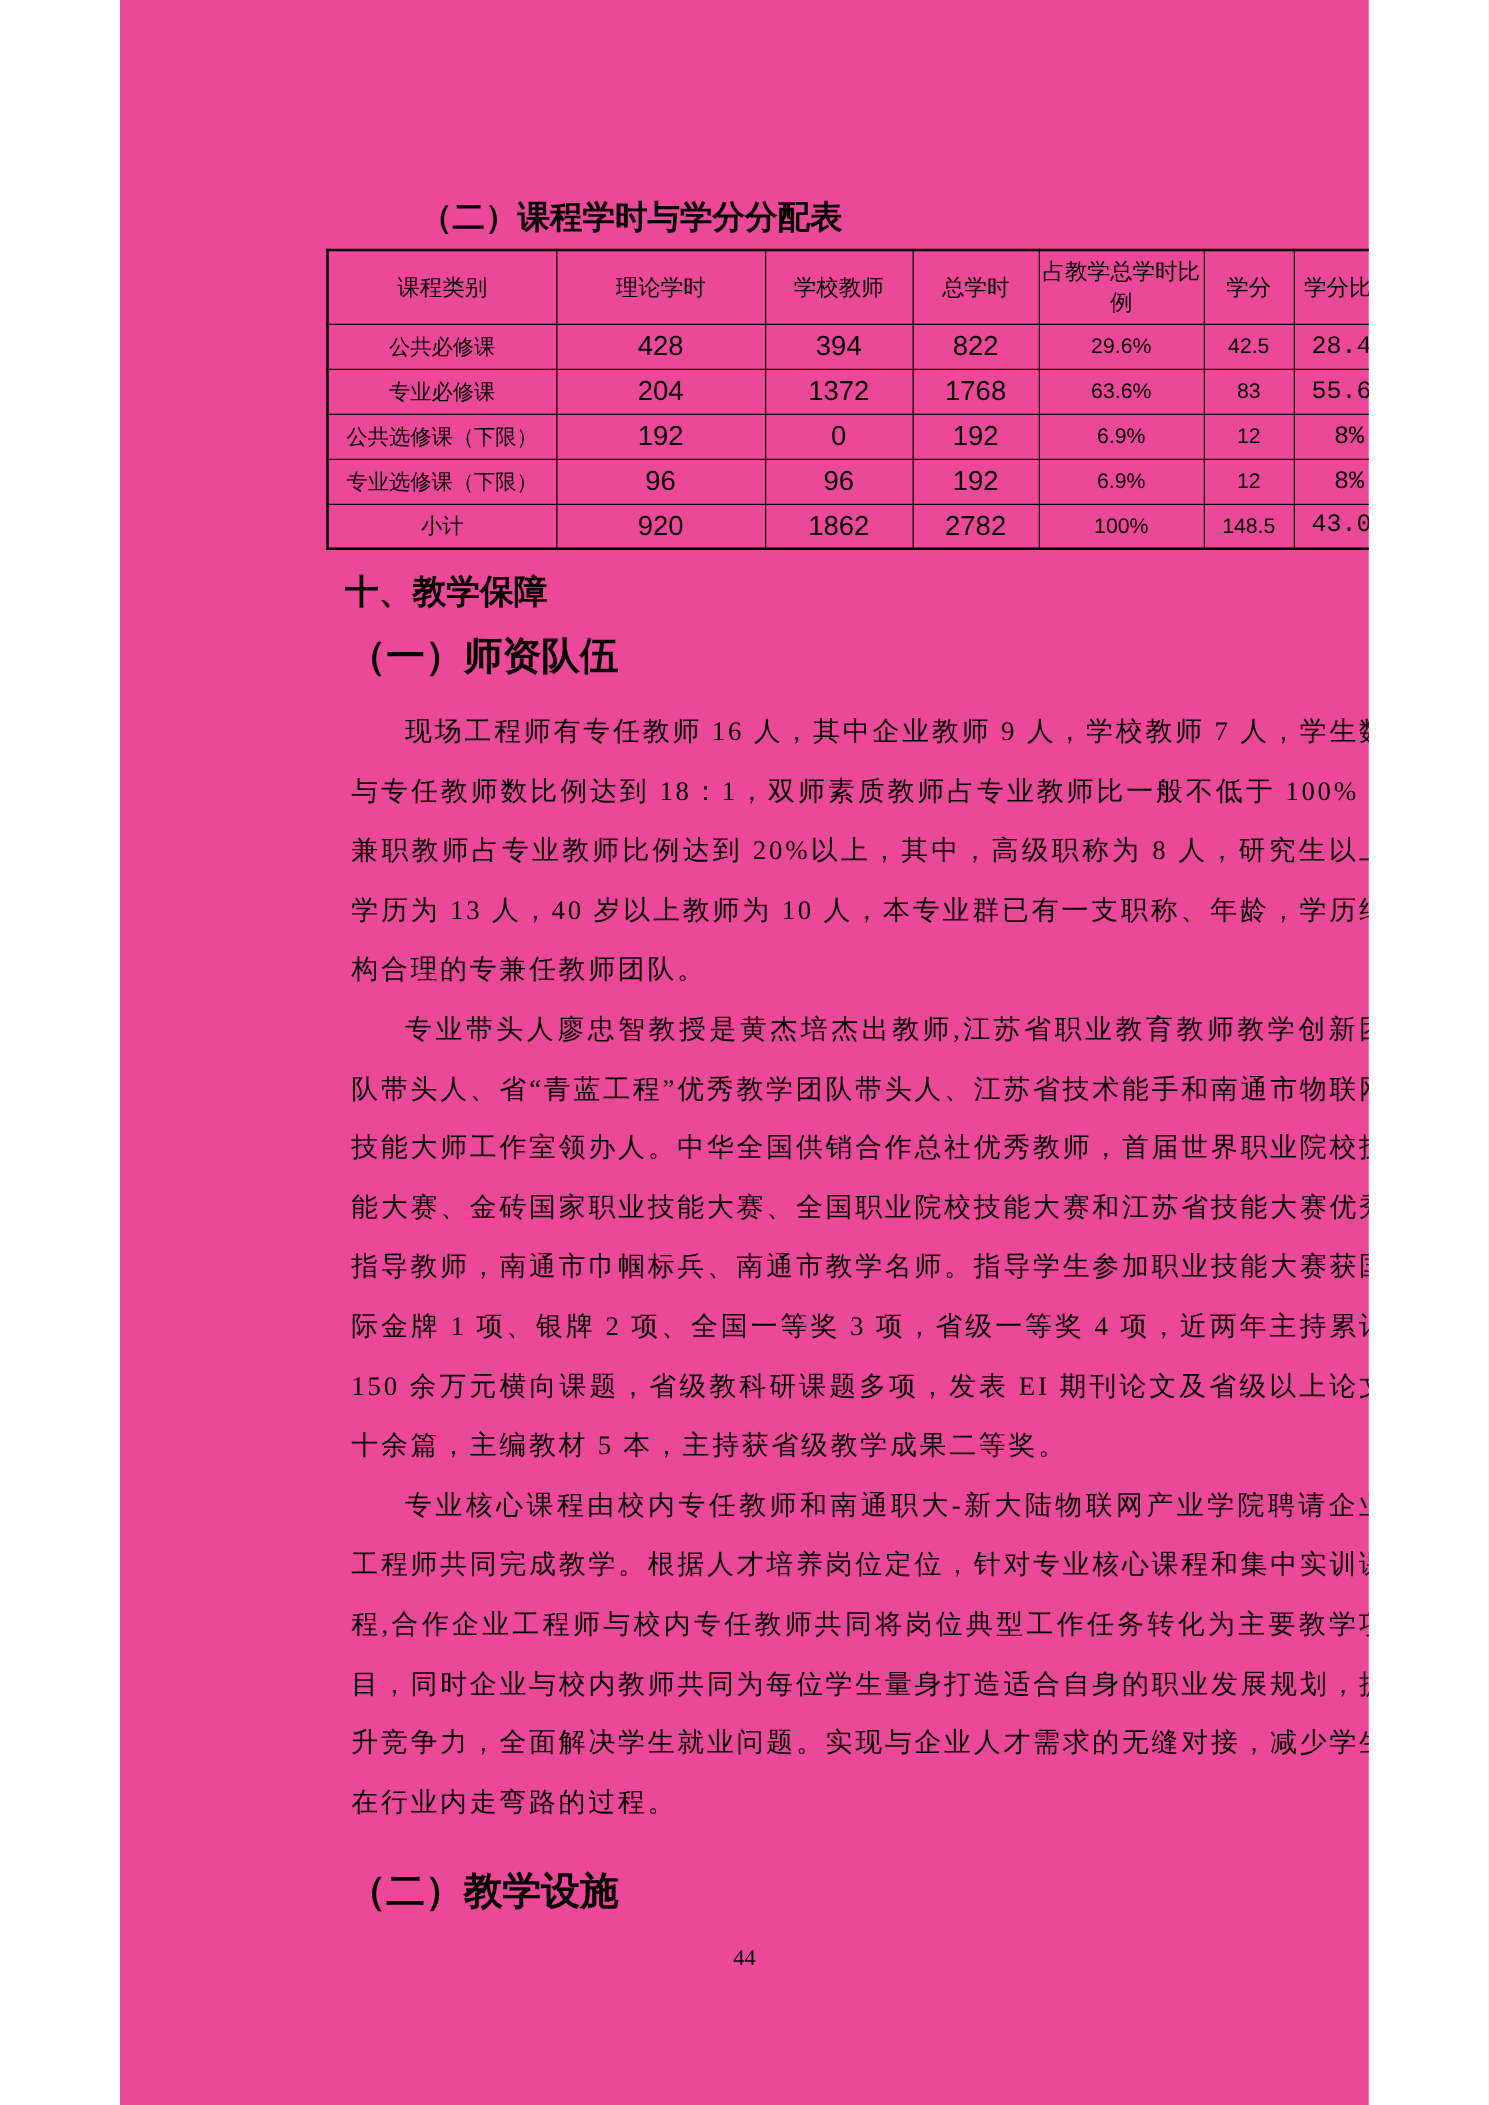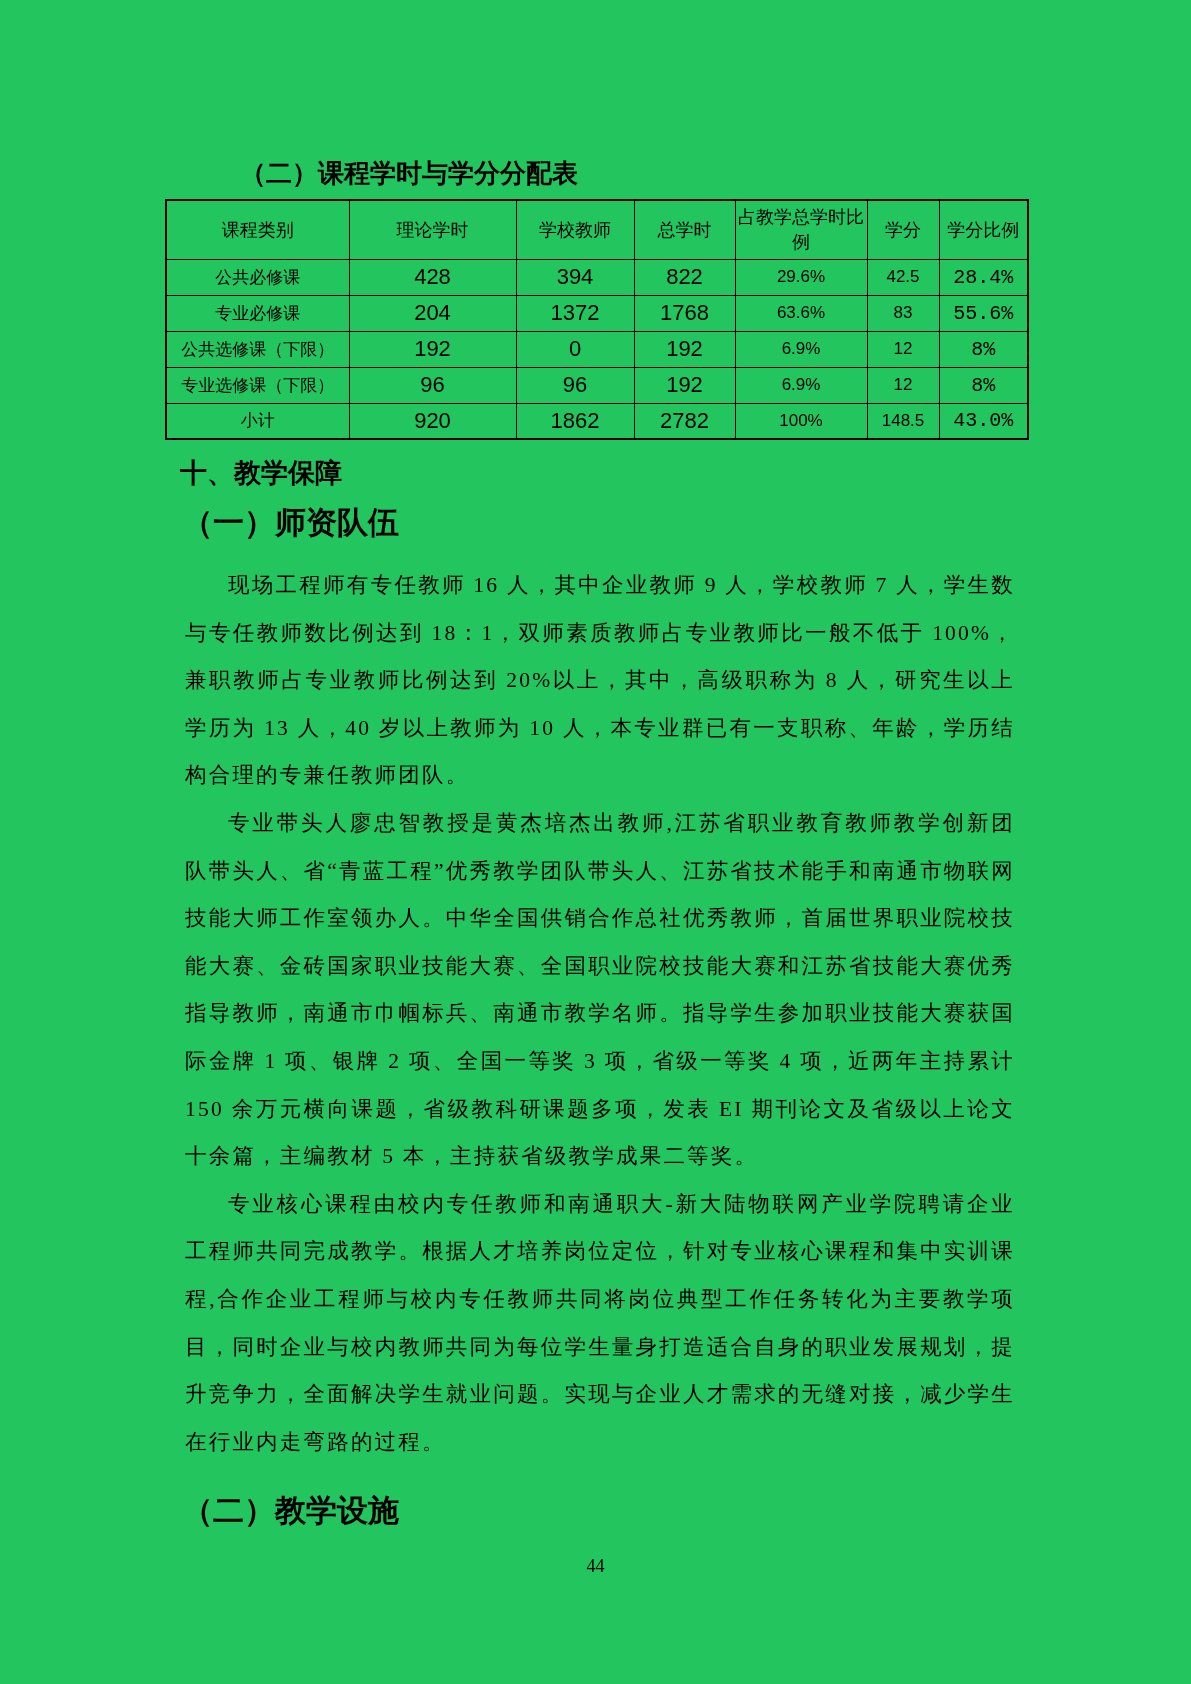--- a/index.html
+++ b/index.html
@@ -2,24 +2,24 @@
 <html><head>
 <meta charset="utf-8">
 <style>
   html, body {
     margin: 0;
     padding: 0;
     background: #ffffff;
   }
   .page {
     position: relative;
-    width: 1191px;
+    width: 999px;
     height: 1684px;
     margin: 0 auto;
-    background: #22c55e;
+    background: #ec4899;
     color: #000000;
     font-family: "Liberation Serif", "DejaVu Serif", serif;
     box-sizing: border-box;
     padding: 156px 164px 0 165px;
     overflow: hidden;
   }
   .h-table-title {
     font-family: "Liberation Sans", "DejaVu Sans", sans-serif;
     font-weight: bold;
     font-size: 26px;
@@ -74,21 +74,21 @@
     font-family: Liberation Mono, monospace;
   }
   .h-chapter {
     font-family: "Liberation Sans", "DejaVu Sans", sans-serif;
     font-weight: bold;
     font-size: 27px;
     line-height: 36px;
     margin: 15px 0 0 15px;
   }
   .h-section {
-    font-family: Liberation Mono, monospace;
+    font-family: Liberation Sans, sans-serif;
     font-weight: bold;
     font-size: 31px;
     line-height: 42px;
     margin: 13px 0 16px 17px;
   }
   .body-text p {
     margin: 0 12px 0 20px;
     width: 830px;
     font-size: 21.5px;
     line-height: 47.6px;

